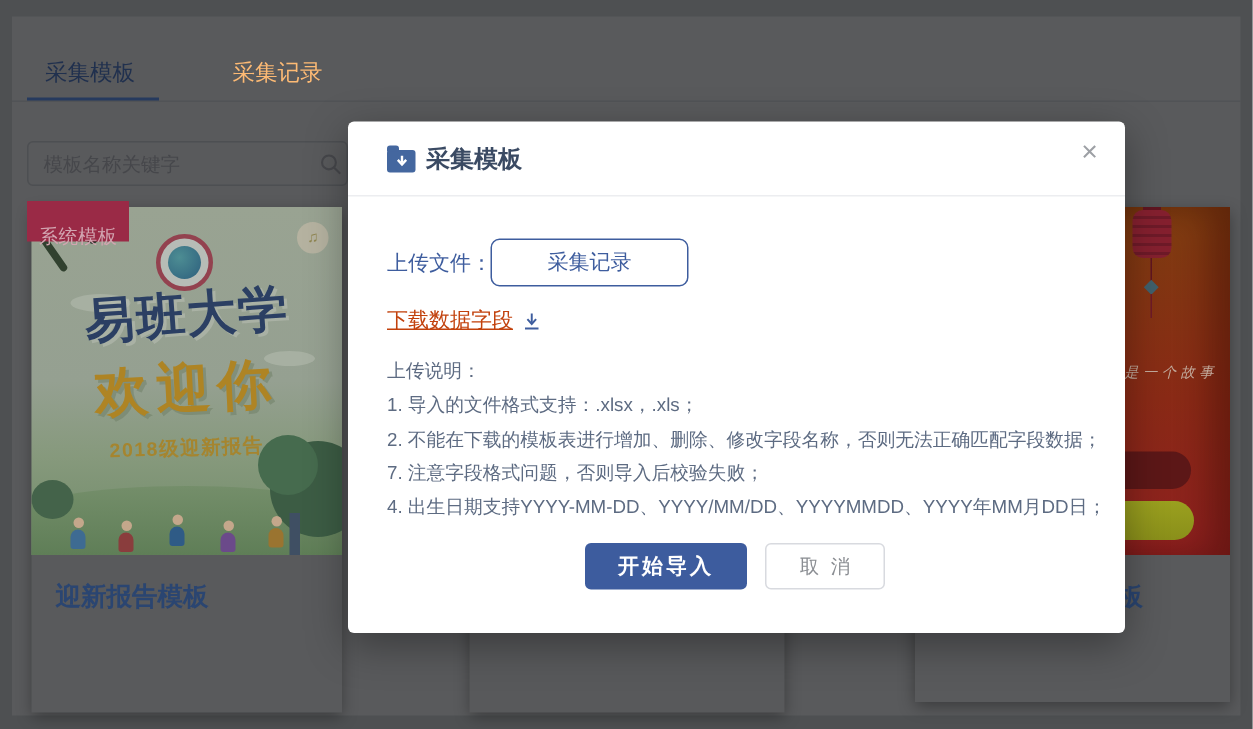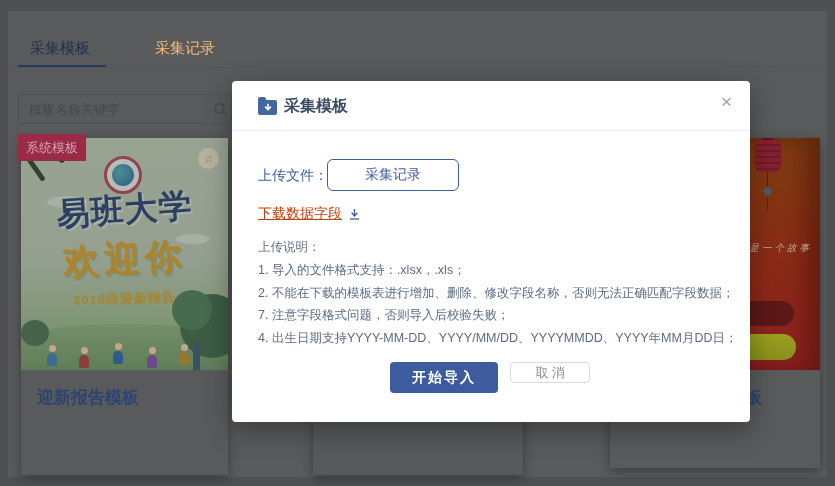--- a/index.html
+++ b/index.html
@@ -20,21 +20,21 @@
   .search-box input::placeholder { color:#46474b; opacity:1; }
   .search-glyph { margin-right:9px; display:flex; }
 
   
   .card { position:absolute; background:#595a5c; box-shadow:0 3px 10px rgba(0,0,0,0.35); }
   .card1 { left:13px; top:127px; width:207px; height:337px; }
   .card2 { left:305px; top:127px; width:210px; height:337px; background:#58595b; }
   .card3 { left:602px; top:127px; width:210px; height:330px; }
   .card-title { position:absolute; left:16px; top:248px; font-size:17px; font-weight:bold; color:#2a4571; }
 
-  .badge { position:absolute; left:10px; top:123px; min-width:63px; height:27px; padding:0 8px; background:#9a2a46; color:#d2a5b1; font-size:13px; line-height:27px; text-align:center; z-index:3; }
+  .badge { position:absolute; left:10px; top:123px; min-width:63px; height:27px; padding:10px 8px; background:#9a2a46; color:#d2a5b1; font-size:13px; line-height:27px; text-align:center; z-index:3; }
 
   
   .c1-img { position:relative; width:207px; height:232px; overflow:hidden;
             background:linear-gradient(180deg,#99a392 0%,#95a091 50%,#86997c 72%,#6f8a68 100%); }
   .cloud { position:absolute; background:#a7b0a2; border-radius:50%; }
   .branch { position:absolute; left:-10px; top:4px; width:58px; height:7px; background:#2c3a30; transform:rotate(32deg); border-radius:3px; }
   .branch2 { position:absolute; left:-4px; top:26px; width:34px; height:5px; background:#31412f; transform:rotate(55deg); border-radius:3px; }
   .logo-ring { position:absolute; left:83px; top:18px; width:38px; height:38px; border-radius:50%; background:#b7bcb6; border:3px solid #93424f; display:flex; align-items:center; justify-content:center; }
   .logo-core { width:22px; height:22px; border-radius:50%; background:radial-gradient(circle at 35% 35%, #4d8d93, #2d5f7d); }
   .music-dot { position:absolute; right:9px; top:10px; width:21px; height:21px; border-radius:50%; background:#b5b2a0; color:#8f8550; font-size:10px; line-height:21px; text-align:center; }
@@ -74,21 +74,21 @@
   .modal-title { position:absolute; left:52px; top:15px; font-size:16px; font-weight:bold; color:#3a4a63; }
   .modal-close { position:absolute; right:18px; top:11px; font-size:19px; color:#9da0a5; cursor:pointer; line-height:1; }
   .upload-label { position:absolute; left:26px; top:78px; font-size:14px; color:#3e5d9e; line-height:32px; }
   .choose-btn { position:absolute; left:95px; top:78px; width:132px; height:32px; background:#fff; border:1px solid #3e5d9e; border-radius:6px; color:#3e5d9e; font-size:14px; cursor:pointer; font-family:"Liberation Sans", sans-serif; }
   .download-row { position:absolute; left:26px; top:124px; display:flex; align-items:center; color:#3e5d9e; cursor:pointer; }
   .download-link { font-size:14px; color:#c2410c; text-decoration:underline; }
   .download-glyph { margin-left:6px; display:flex; }
   .instr-title { position:absolute; left:26px; top:158px; font-size:12.5px; color:#5d6b82; }
   .instr-list { position:absolute; left:26px; top:178px; font-size:12.5px; color:#5d6b82; line-height:22.5px; white-space:nowrap; }
   .primary-btn { position:absolute; left:158px; top:281px; width:108px; height:31px; background:#3d5c9e; border:none; border-radius:4px; color:#ffffff; font-size:14px; font-weight:bold; letter-spacing:2px; cursor:pointer; font-family:"Liberation Sans", sans-serif; }
-  .cancel-btn { position:absolute; left:278px; top:281px; width:80px; height:21px; background:#ffffff; border:1px solid #d8dadf; border-radius:4px; color:#8a8d92; font-size:13px; cursor:pointer; font-family:Liberation Serif, serif; }
+  .cancel-btn { position:absolute; left:278px; top:281px; width:80px; height:31px; background:#ffffff; border:1px solid #d8dadf; border-radius:4px; color:#8a8d92; font-size:13px; cursor:pointer; font-family:Liberation Mono, monospace; }
 </style>
 </head>
 <body>
 
 <div class="screen">
   <div class="panel">
 
     <div class="tab-label tab-active">采集模板</div>
     <div class="tab-label tab-inactive">采集记录</div>
     <div class="tab-underline"></div>

